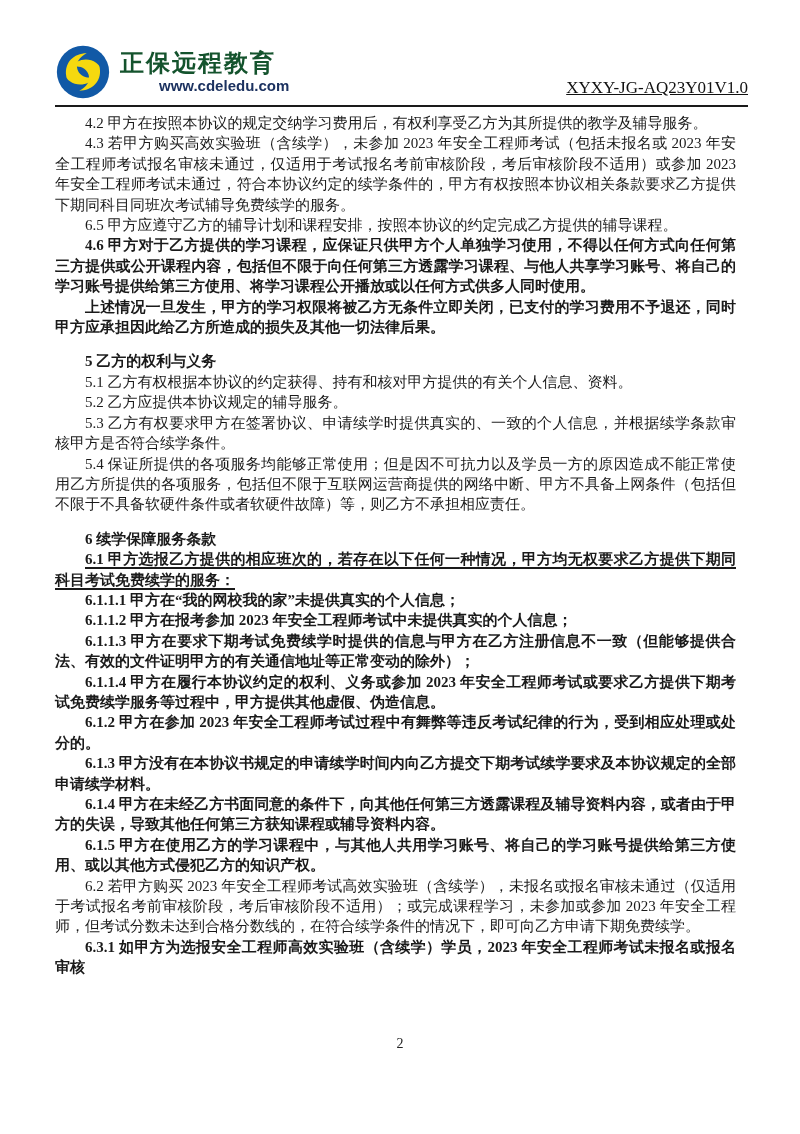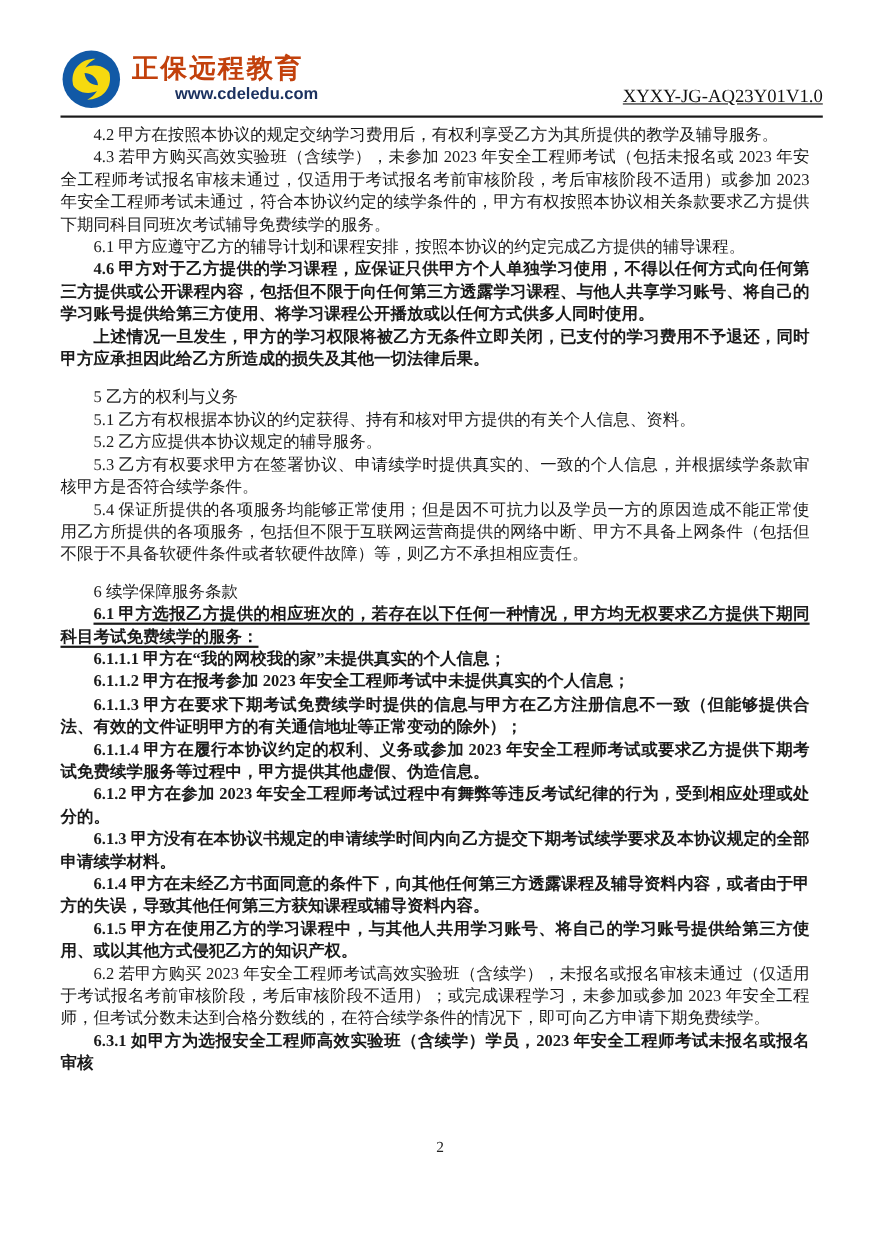--- a/index.html
+++ b/index.html
@@ -42,21 +42,21 @@
   }
   .logo-text {
     display: flex;
     flex-direction: column;
     justify-content: center;
   }
   .logo-cn {
     font-family: "Liberation Sans", "DejaVu Sans", sans-serif;
     font-size: 24px;
     font-weight: bold;
-    color: #c2410c;
+    color: #14532d;
     letter-spacing: 2px;
     line-height: 1.15;
   }
   .logo-www {
     font-family: "Liberation Sans", "DejaVu Sans", sans-serif;
     font-size: 15px;
     font-weight: bold;
     color: #1c3260;
     line-height: 1.2;
     margin-left: 39px;
@@ -85,21 +85,21 @@
   }
   .content p.bold {
     font-weight: bold;
   }
   .content p.underline {
     text-decoration: underline;
     text-underline-offset: 3px;
     text-decoration-thickness: 1.5px;
   }
   .content p.heading {
-    font-weight: normal;
+    font-weight: bold;
     margin-top: 14px;
   }
   
   .page-number {
     position: absolute;
     left: 0;
     right: 0;
     top: 1036px;
     text-align: center;
     font-size: 14px;
@@ -124,21 +124,21 @@
           <span class="logo-www">www.cdeledu.com</span>
         </div>
       </div>
       <div class="doc-code">XYXY-JG-AQ23Y01V1.0</div>
     </div>
   </div>
 
   <div class="content">
     <p>4.2 甲方在按照本协议的规定交纳学习费用后，有权利享受乙方为其所提供的教学及辅导服务。</p>
     <p>4.3 若甲方购买高效实验班（含续学），未参加 2023 年安全工程师考试（包括未报名或 2023 年安全工程师考试报名审核未通过，仅适用于考试报名考前审核阶段，考后审核阶段不适用）或参加 2023 年安全工程师考试未通过，符合本协议约定的续学条件的，甲方有权按照本协议相关条款要求乙方提供下期同科目同班次考试辅导免费续学的服务。</p>
-    <p>6.1 甲方应遵守乙方的辅导计划和课程安排，按照本协议的约定完成乙方提供的辅导课程。</p>
+    <p>6.5 甲方应遵守乙方的辅导计划和课程安排，按照本协议的约定完成乙方提供的辅导课程。</p>
     <p class="bold">4.6 甲方对于乙方提供的学习课程，应保证只供甲方个人单独学习使用，不得以任何方式向任何第三方提供或公开课程内容，包括但不限于向任何第三方透露学习课程、与他人共享学习账号、将自己的学习账号提供给第三方使用、将学习课程公开播放或以任何方式供多人同时使用。</p>
     <p class="bold">上述情况一旦发生，甲方的学习权限将被乙方无条件立即关闭，已支付的学习费用不予退还，同时甲方应承担因此给乙方所造成的损失及其他一切法律后果。</p>
     <p class="heading">5 乙方的权利与义务</p>
     <p>5.1 乙方有权根据本协议的约定获得、持有和核对甲方提供的有关个人信息、资料。</p>
     <p>5.2 乙方应提供本协议规定的辅导服务。</p>
     <p>5.3 乙方有权要求甲方在签署协议、申请续学时提供真实的、一致的个人信息，并根据续学条款审核甲方是否符合续学条件。</p>
     <p>5.4 保证所提供的各项服务均能够正常使用；但是因不可抗力以及学员一方的原因造成不能正常使用乙方所提供的各项服务，包括但不限于互联网运营商提供的网络中断、甲方不具备上网条件（包括但不限于不具备软硬件条件或者软硬件故障）等，则乙方不承担相应责任。</p>
     <p class="heading">6 续学保障服务条款</p>
     <p class="bold underline">6.1 甲方选报乙方提供的相应班次的，若存在以下任何一种情况，甲方均无权要求乙方提供下期同科目考试免费续学的服务：</p>
     <p class="bold">6.1.1.1 甲方在“我的网校我的家”未提供真实的个人信息；</p>

